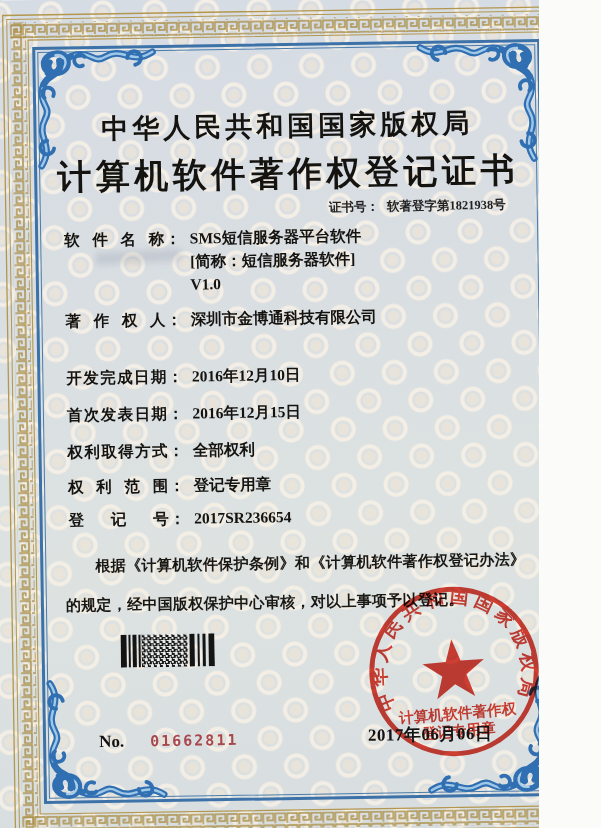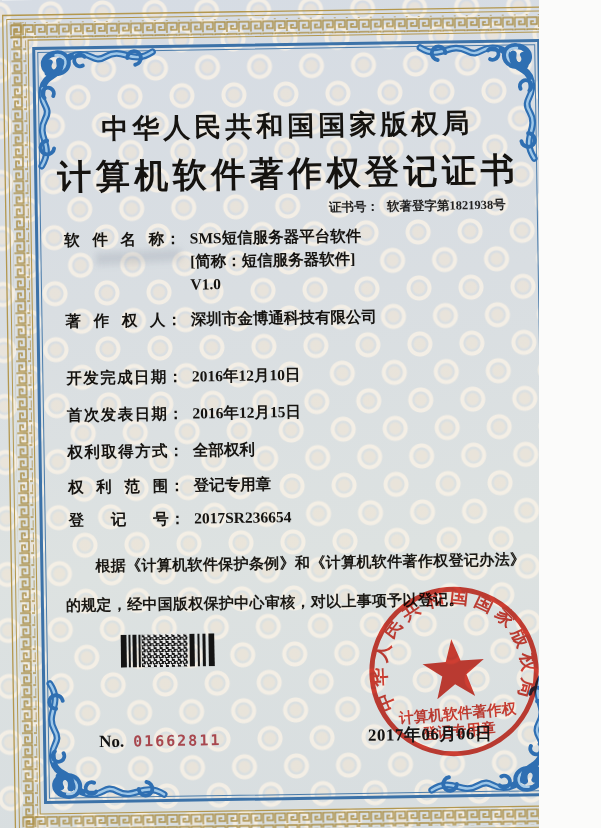--- a/index.html
+++ b/index.html
@@ -60,21 +60,21 @@
 
   .statement{margin:16px 0 0 2px;width:460px;font-size:15px;font-weight:600;
     line-height:39px;text-indent:2em;text-align:justify;letter-spacing:.3px;color:#1a1814;}
 
   .barcode{display:block;margin:10px 0 0 56px;width:94px;height:33px;}
 
   .smudge{position:absolute;left:106px;top:252px;width:86px;height:13px;
     background:rgba(100,112,128,.17);filter:blur(3px);transform:rotate(-2deg);}
 
   .serial{position:absolute;left:102px;top:733px;white-space:nowrap;}
-  .serial .no{font-size:17px;font-weight:700;color:#111;margin-right:9px;}
+  .serial .no{font-size:17px;font-weight:700;color:#111;margin-right:26px;}
   .serial .num{font-family:"DejaVu Sans Mono",monospace;font-size:15px;
     letter-spacing:2px;color:#a8474e;font-weight:600;}
 
   .stamp{position:absolute;left:365px;top:585px;width:186px;height:186px;
     mix-blend-mode:multiply;opacity:.92;transform:rotate(-4deg);}
   .issue-date{position:absolute;left:371px;top:729px;font-size:17px;font-weight:700;
     letter-spacing:.5px;color:#131313;white-space:nowrap;}
 
   .seal-text{font-family:"Liberation Serif","DejaVu Serif",serif;font-weight:700;}
 </style>

